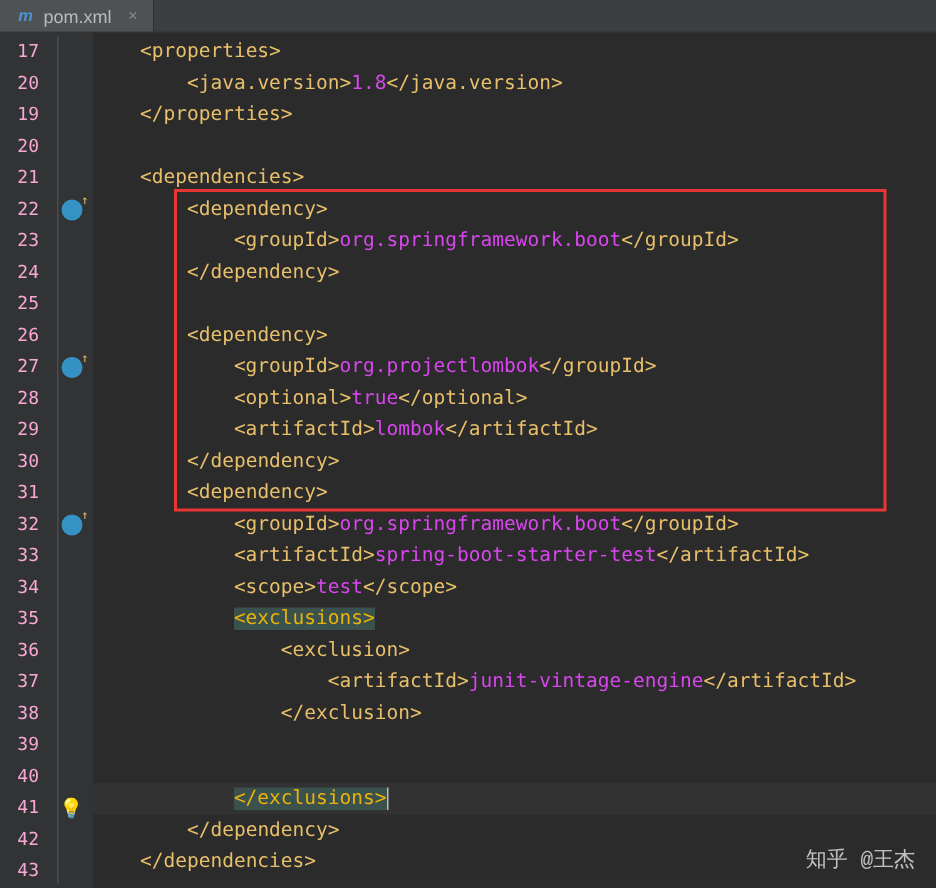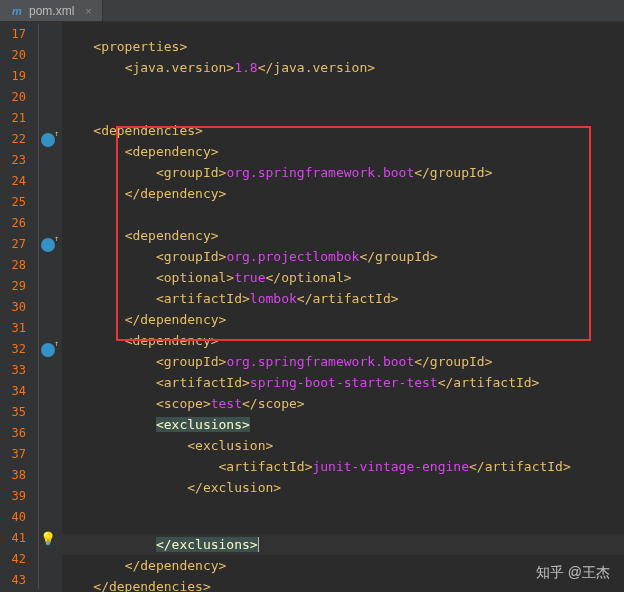--- a/index.html
+++ b/index.html
@@ -58,49 +58,49 @@
   }
   .gutter-icons {
     background: #313335;
     width: 28px;
     flex: 0 0 28px;
     padding-top: 2px;
     position: relative;
   }
   .line-no {
     height: 21px;
-    color: #f97316;
+    color: #f9a8d4;
     font-size: 12px;
     text-align: right;
     padding-right: 8px;
     line-height: 21px;
   }
   .gline {
     height: 21px;
     display: flex;
     align-items: center;
     justify-content: center;
   }
   .code-area {
     flex: 1;
     background: #2b2b2b;
-    padding-top: 14px;
+    padding-top: 2px;
     position: relative;
   }
   .code-line {
     height: 21px;
     line-height: 21px;
     white-space: pre;
     color: #a9b7c6;
   }
   .tag { color: #e8bf6a; }
   .txt { color: #d946ef; }
   .highlight-tag {
     background: #3b514d;
-    color: #fef9c3;
+    color: #eab308;
   }
   .caret-line { background: #323232; margin-top: 36px; }
   .red-box {
     position: absolute;
     border: 2px solid #e83535;
     pointer-events: none;
   }
   .icon-circle {
     width: 14px;
     height: 14px;
@@ -132,21 +132,21 @@
   .vline {
     position: absolute;
     width: 1px;
     background: #4d4d4d;
   }
   .watermark {
     position: absolute;
     bottom: 10px;
     right: 14px;
     color: rgba(255,255,255,0.7);
-    font-family: Liberation Sans, sans-serif;
+    font-family: Liberation Mono, monospace;
     font-size: 14px;
     display: flex;
     align-items: center;
     gap: 6px;
   }
   .zhihu-logo { font-weight: bold; }
   .caret {
     border-right: 1px solid #bbb;
   }
 </style>
@@ -230,21 +230,21 @@
     <div class="gline"></div>
       <div class="gline"></div>
     <div class="fold-lines">
       <div class="vline" style="left:4px; top:2px; height:565px;"></div>
     </div>
   </div>
 
   <div class="code-area">
     <div class="code-line"><span>    </span><span class="tag">&lt;properties&gt;</span></div>
     <div class="code-line"><span>        </span><span class="tag">&lt;java.version&gt;</span><span class="txt">1.8</span><span class="tag">&lt;/java.version&gt;</span></div>
-    <div class="code-line"><span>    </span></div>
+    <div class="code-line"><span>    </span><span class="tag">&lt;/properties&gt;</span></div>
     <div class="code-line"><span></span></div>
     <div class="code-line"><span>    </span><span class="tag">&lt;dependencies&gt;</span></div>
     <div class="code-line"><span>        </span><span class="tag">&lt;dependency&gt;</span></div>
     <div class="code-line"><span>            </span><span class="tag">&lt;groupId&gt;</span><span class="txt">org.springframework.boot</span><span class="tag">&lt;/groupId&gt;</span></div>
     <div class="code-line"><span>        </span><span class="tag">&lt;/dependency&gt;</span></div>
     <div class="code-line"><span></span></div>
     <div class="code-line"><span>        </span><span class="tag">&lt;dependency&gt;</span></div>
     <div class="code-line"><span>            </span><span class="tag">&lt;groupId&gt;</span><span class="txt">org.projectlombok</span><span class="tag">&lt;/groupId&gt;</span></div>
     <div class="code-line"><span>            </span><span class="tag">&lt;optional&gt;</span><span class="txt">true</span><span class="tag">&lt;/optional&gt;</span></div>
     <div class="code-line"><span>            </span><span class="tag">&lt;artifactId&gt;</span><span class="txt">lombok</span><span class="tag">&lt;/artifactId&gt;</span></div>

